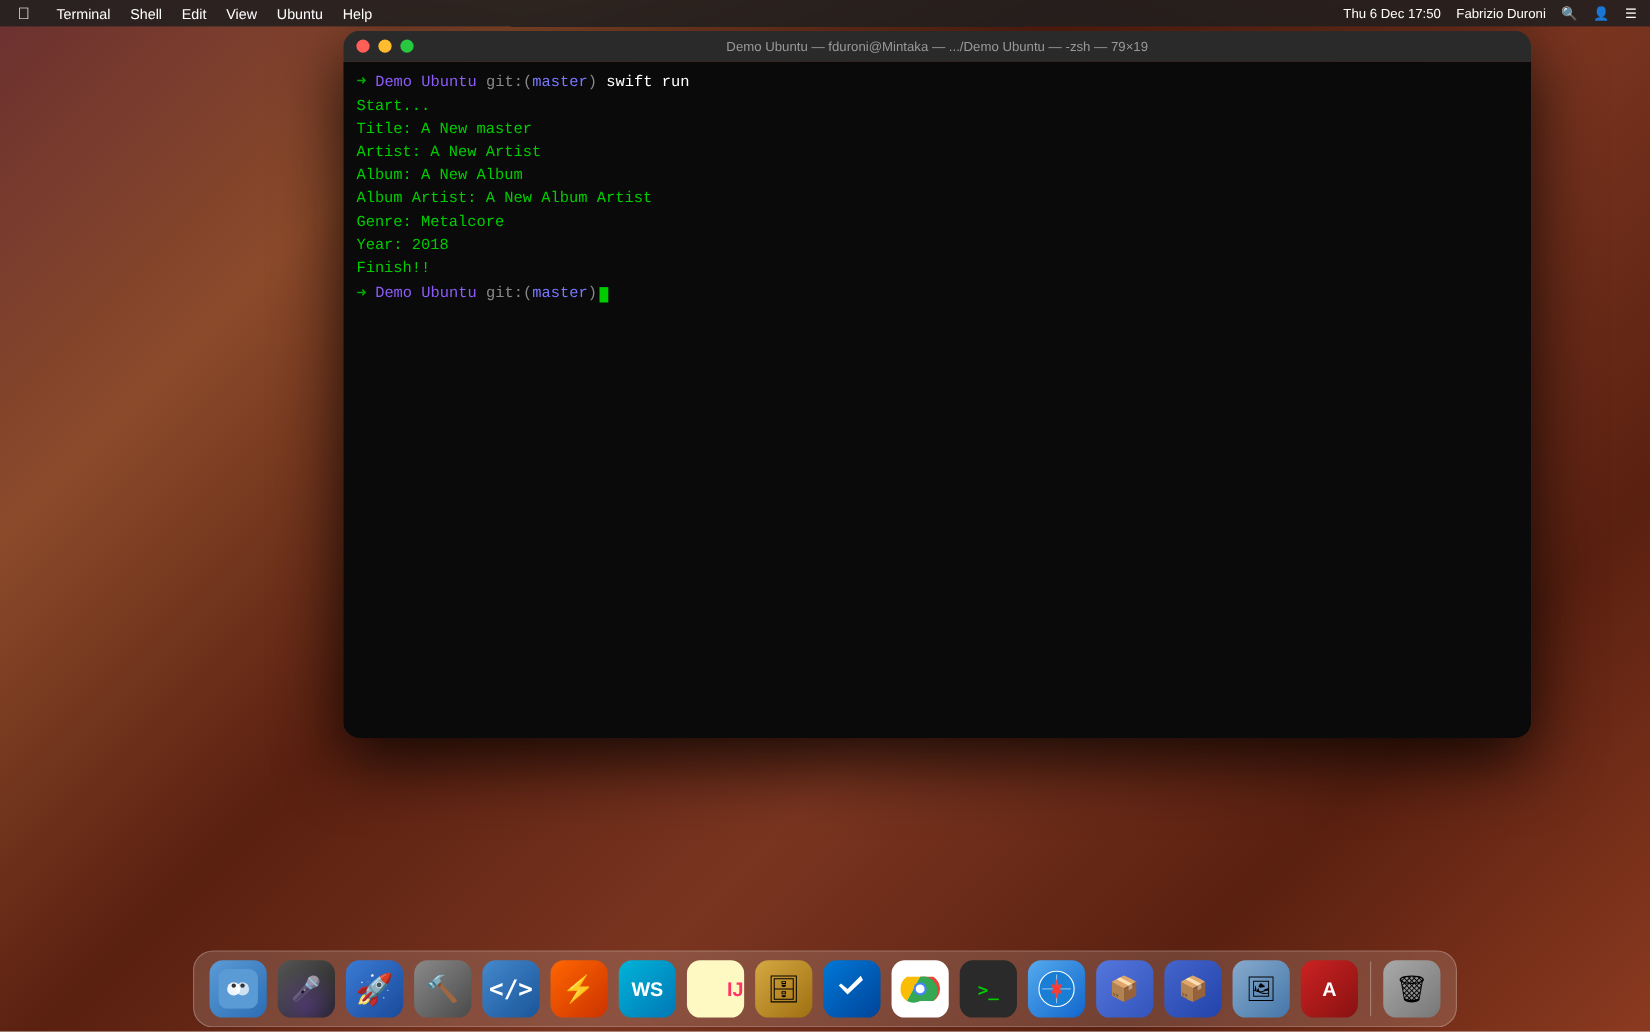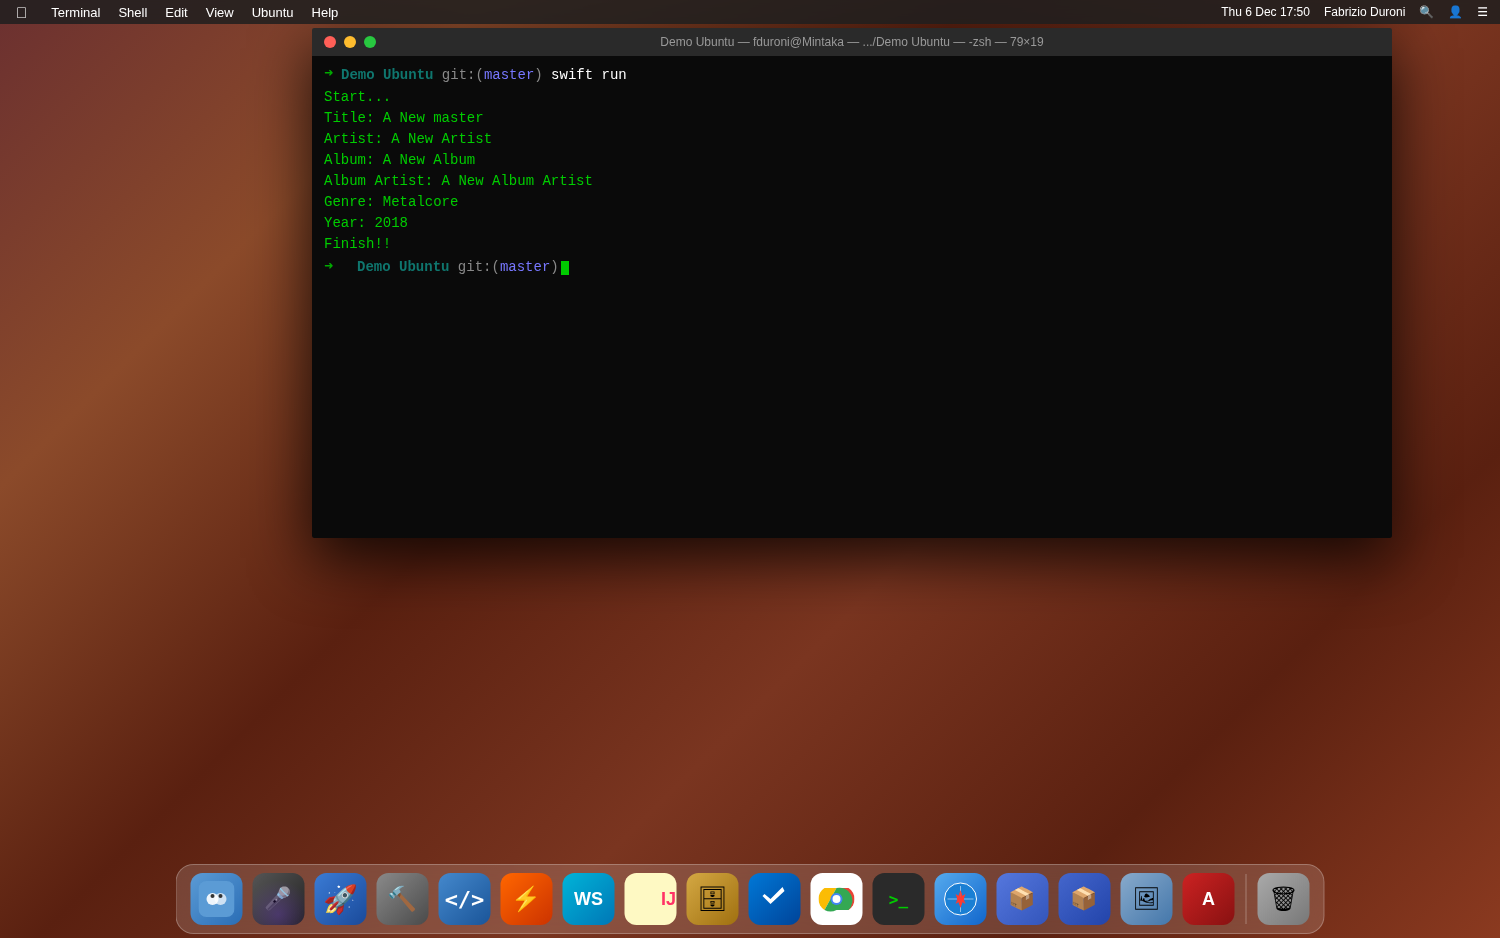--- a/index.html
+++ b/index.html
@@ -67,22 +67,22 @@
     .menubar-right-item {
       padding: 2px 4px;
     }
 
     
     .terminal-window {
       position: absolute;
       top: 28px;
       left: 312px;
       width: 1080px;
-      height: 510px;
-      border-radius: 2px;
+      height: 643px;
+      border-radius: 15px;
       overflow: hidden;
       box-shadow: 0 20px 60px rgba(0,0,0,0.8);
     }
 
     .terminal-titlebar {
       background: #2a2a2a;
       height: 28px;
       display: flex;
       align-items: center;
       padding: 0 12px;
@@ -131,22 +131,22 @@
       gap: 0;
     }
 
     .prompt-arrow {
       color: #00aa00;
       margin-right: 4px;
       font-size: 15px;
     }
 
     .prompt-dir {
-      color: #0f766e;
-      font-weight: bold;
+      color: #8b5cf6;
+      font-weight: normal;
     }
 
     .prompt-git {
       color: #888;
     }
 
     .prompt-git-branch {
       color: #7777ff;
     }
 
@@ -272,21 +272,21 @@
     <span class="output-line">Title: A New master</span>
     <span class="output-line">Artist: A New Artist</span>
     <span class="output-line">Album: A New Album</span>
     <span class="output-line">Album Artist: A New Album Artist</span>
     <span class="output-line">Genre: Metalcore</span>
     <span class="output-line">Year: 2018</span>
     <span class="output-line">Finish!!</span>
 
     <div class="prompt-line" style="margin-top:2px;">
       <span class="prompt-arrow">➜</span>
-      <span style="margin-left:20px;">
+      <span style="margin-left:4px;">
         <span class="prompt-dir">Demo Ubuntu</span>
         <span class="prompt-git"> <span>git:(</span><span class="prompt-git-branch">master</span><span>)</span></span>
       </span>
       <span class="cursor"></span>
     </div>
   </div>
 </div>
 
 <div class="dock">
 

